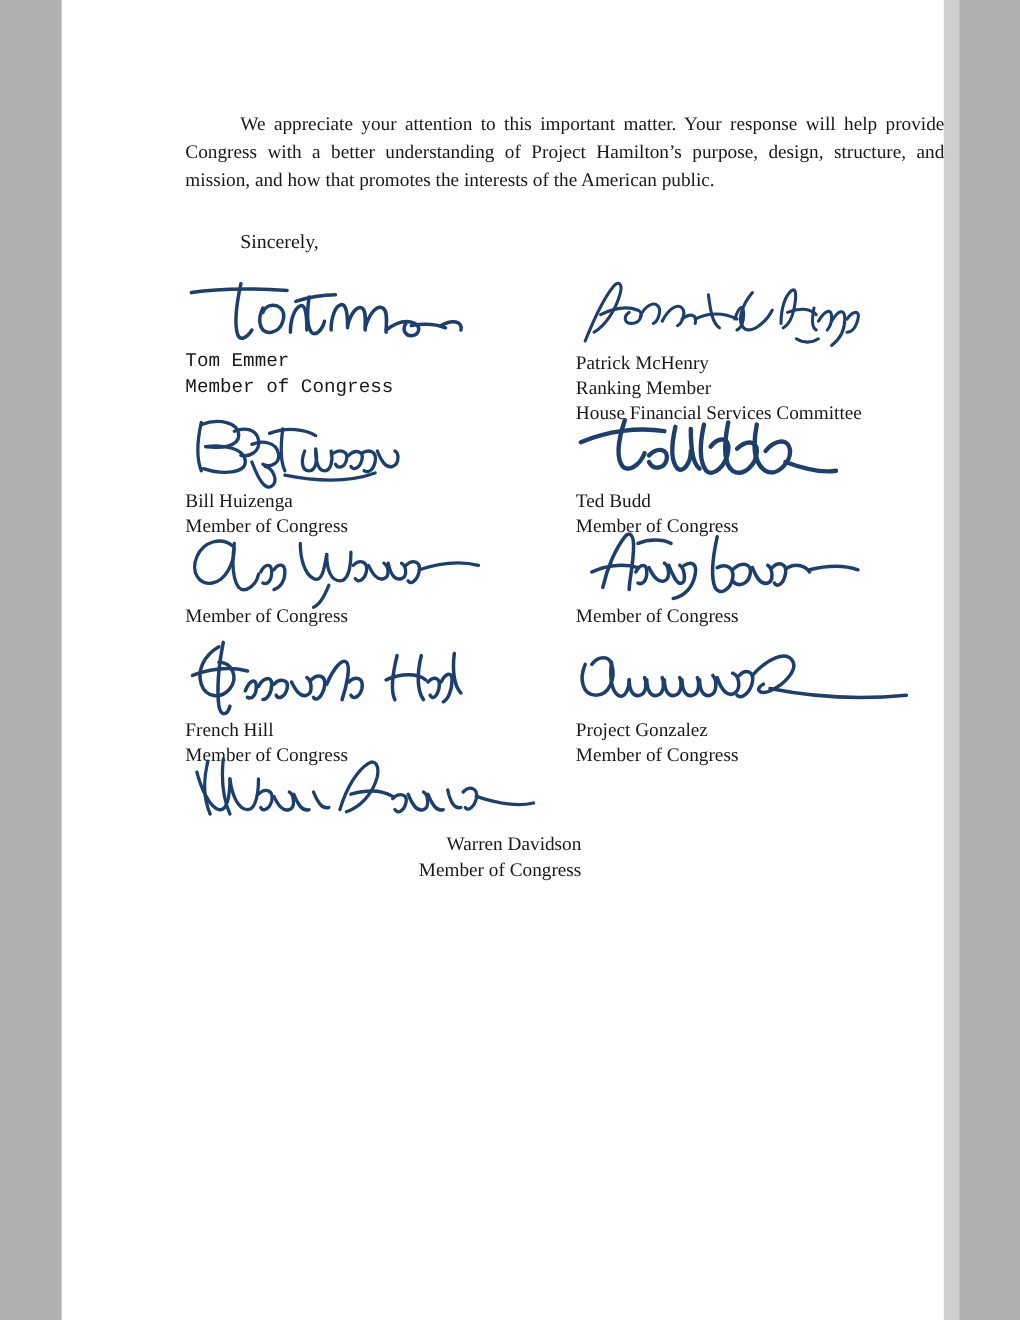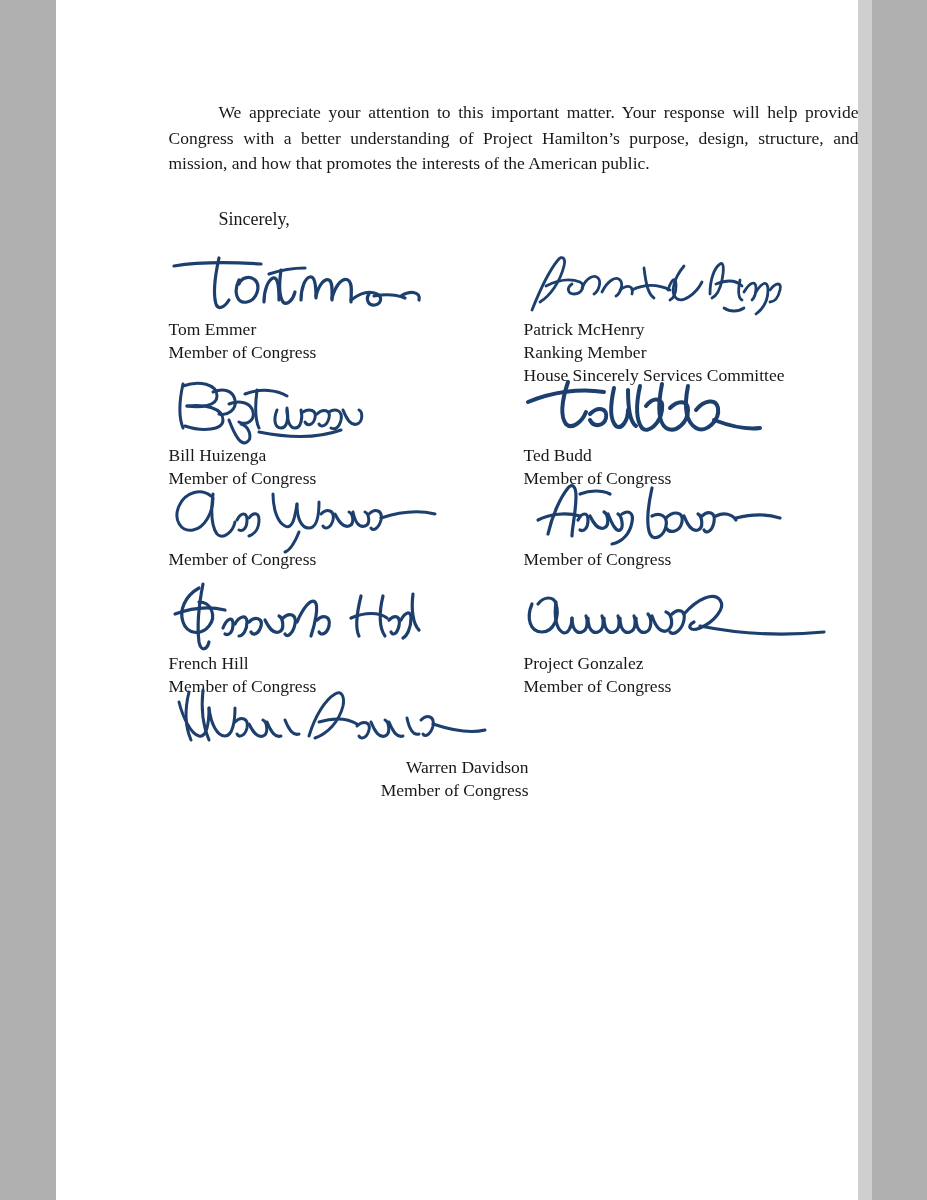--- a/index.html
+++ b/index.html
@@ -81,21 +81,21 @@
   <div class="page-edge"></div>
 
   <div class="content">
 
     <p class="para">We appreciate your attention to this important matter. Your response will help provide Congress with a better understanding of Project Hamilton’s purpose, design, structure, and mission, and how that promotes the interests of the American public.</p>
 
     <div class="closing">Sincerely,</div>
 
     <div class="sig-grid" style="height:560px;">
 
-      <div class="sig-block col-left" style="top:0px;">
+      <div class="sig-block col-left" style="top:0px;font-family:Liberation Mono, monospace;">
         <div class="sig-img">
           <svg width="330" height="70" viewBox="0 0 330 70" fill="none" stroke="#1c3f6e" stroke-width="3.2" stroke-linecap="round" stroke-linejoin="round">
             <path d="M5 16 C30 12, 60 12, 92 14"></path>
             <path d="M50 8 C46 26, 44 44, 47 54 C49 60, 55 58, 60 50"></path>
             <path d="M70 30 C64 42, 68 54, 78 52 C88 50, 92 36, 86 30 C80 25, 72 28, 70 34"></path>
             <path d="M95 52 C95 40, 99 30, 104 28 C109 26, 110 38, 110 50"></path>
             <path d="M112 20 C110 34, 110 46, 114 52 C118 56, 124 50, 126 42"></path>
             <path d="M100 24 C112 20, 126 18, 136 18"></path>
             <path d="M132 50 C132 38, 136 28, 141 27 C146 26, 147 36, 147 48"></path>
             <path d="M147 46 C150 34, 156 28, 160 30 C164 32, 163 42, 163 50"></path>
@@ -125,21 +125,21 @@
             <path d="M192 34 C202 30, 212 30, 218 36"></path>
             <path d="M216 30 C214 40, 214 48, 218 50"></path>
             <path d="M220 42 C226 32, 232 30, 232 38 C232 44, 230 48, 228 50"></path>
             <path d="M232 42 C238 32, 244 30, 244 40 C244 50, 240 58, 232 64"></path>
             <path d="M246 40 C252 32, 258 32, 256 40 C254 48, 250 52, 246 52"></path>
             <path d="M200 58 C206 62, 214 62, 220 58"></path>
           </svg>
         </div>
         <div class="sig-name">Patrick McHenry</div>
         <div class="sig-role">Ranking Member</div>
-        <div class="sig-role2">House Sincerely Services Committee</div>
+        <div class="sig-role2">House Financial Services Committee</div>
       </div>
 
       <div class="sig-block col-left" style="top:126px;">
         <div class="sig-img">
           <svg width="330" height="70" viewBox="0 0 330 70" fill="none" stroke="#1c3f6e" stroke-width="3" stroke-linecap="round" stroke-linejoin="round">
             <path d="M14 8 C10 26, 10 42, 14 52"></path>
             <path d="M14 10 C30 4, 48 8, 48 20 C48 30, 32 32, 18 30"></path>
             <path d="M18 30 C36 28, 54 32, 54 44 C54 54, 34 56, 16 50"></path>
             <path d="M44 16 C54 12, 64 14, 66 24 C68 34, 58 40, 50 38"></path>
             <path d="M60 28 C70 24, 82 26, 84 36 C86 44, 78 50, 70 46"></path>

